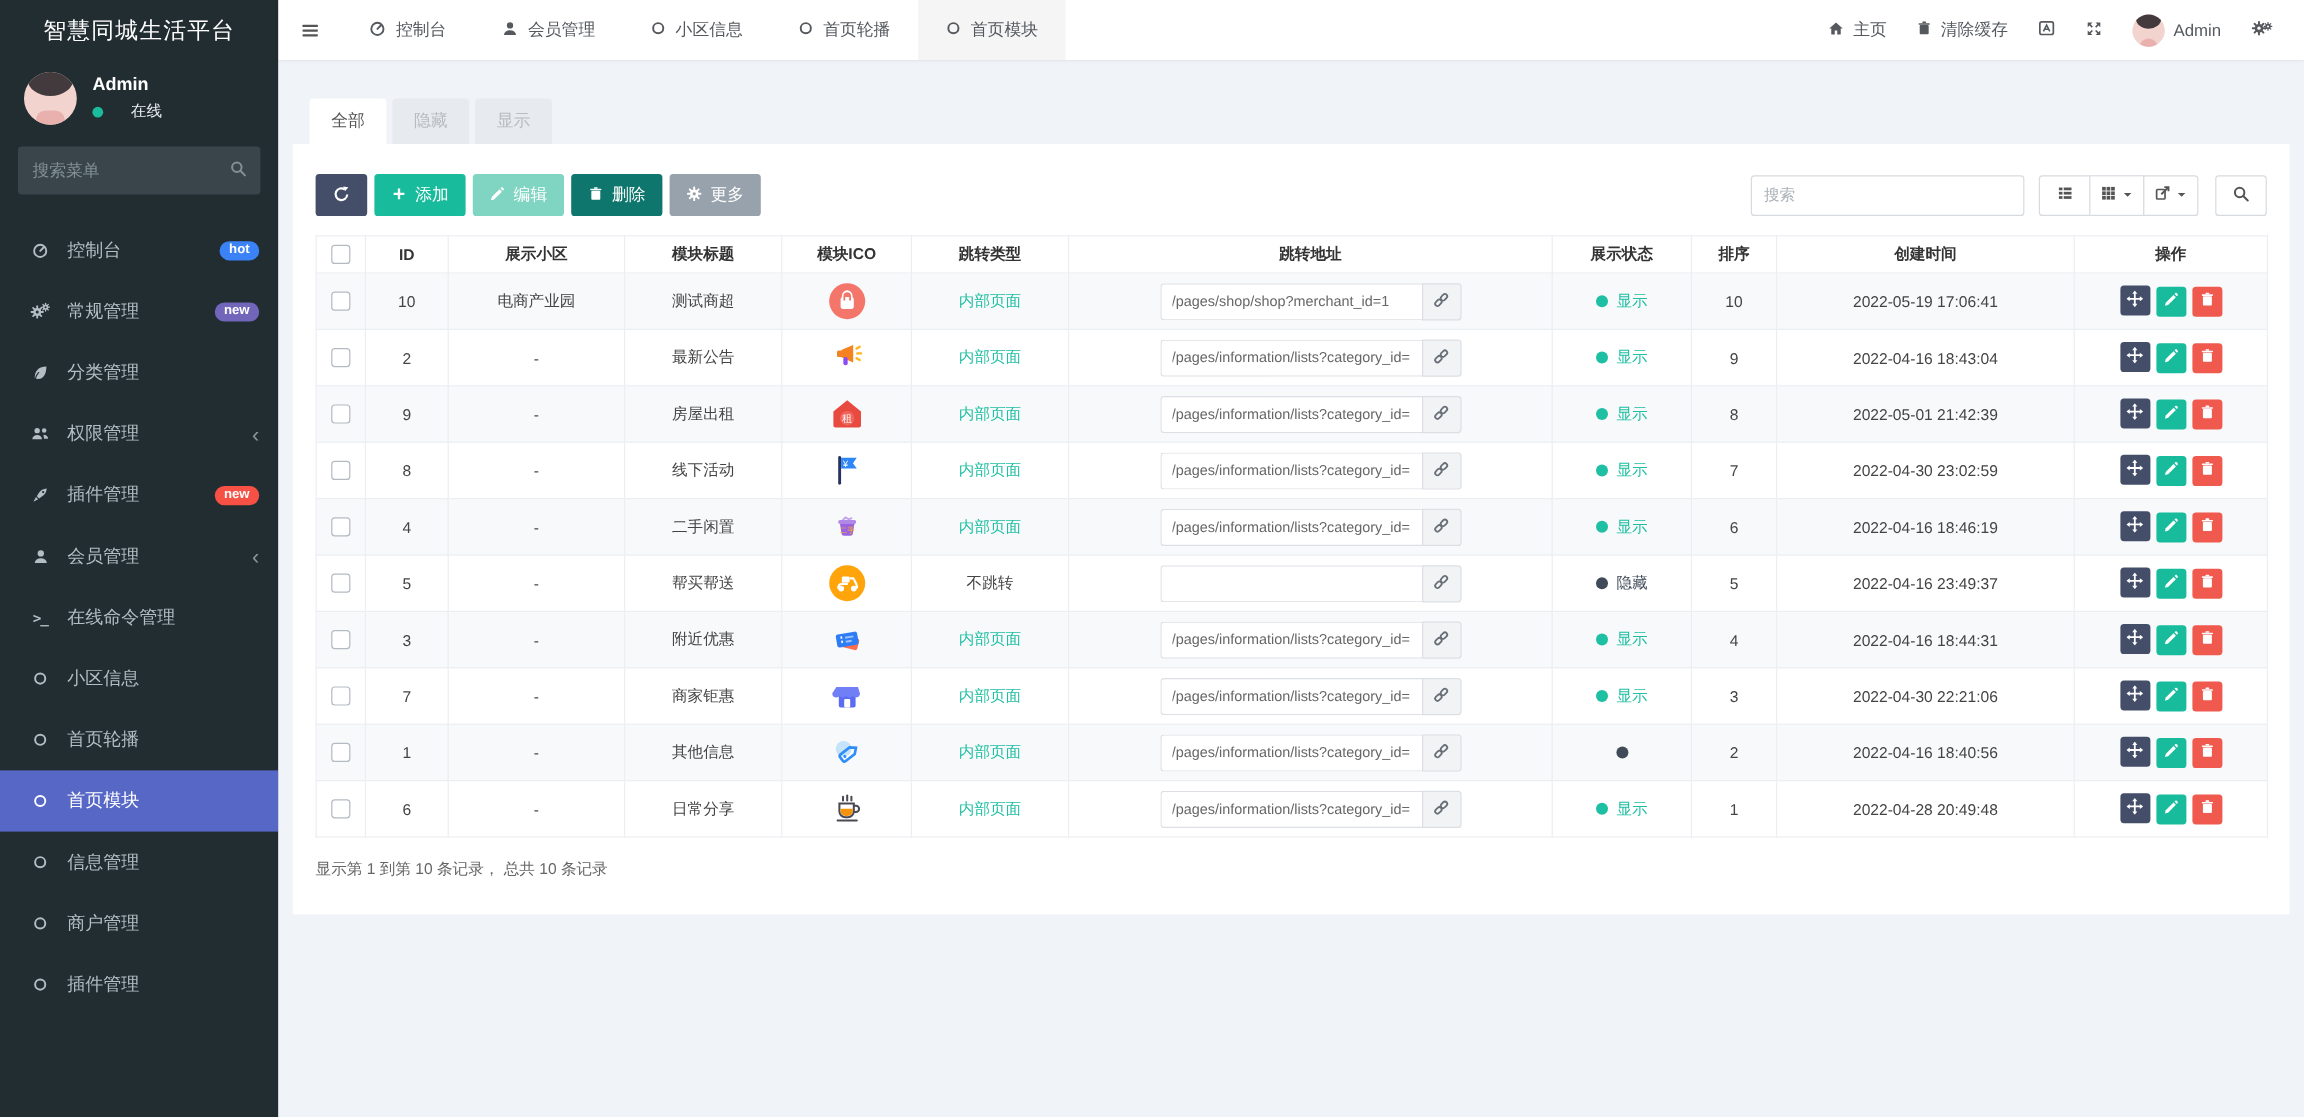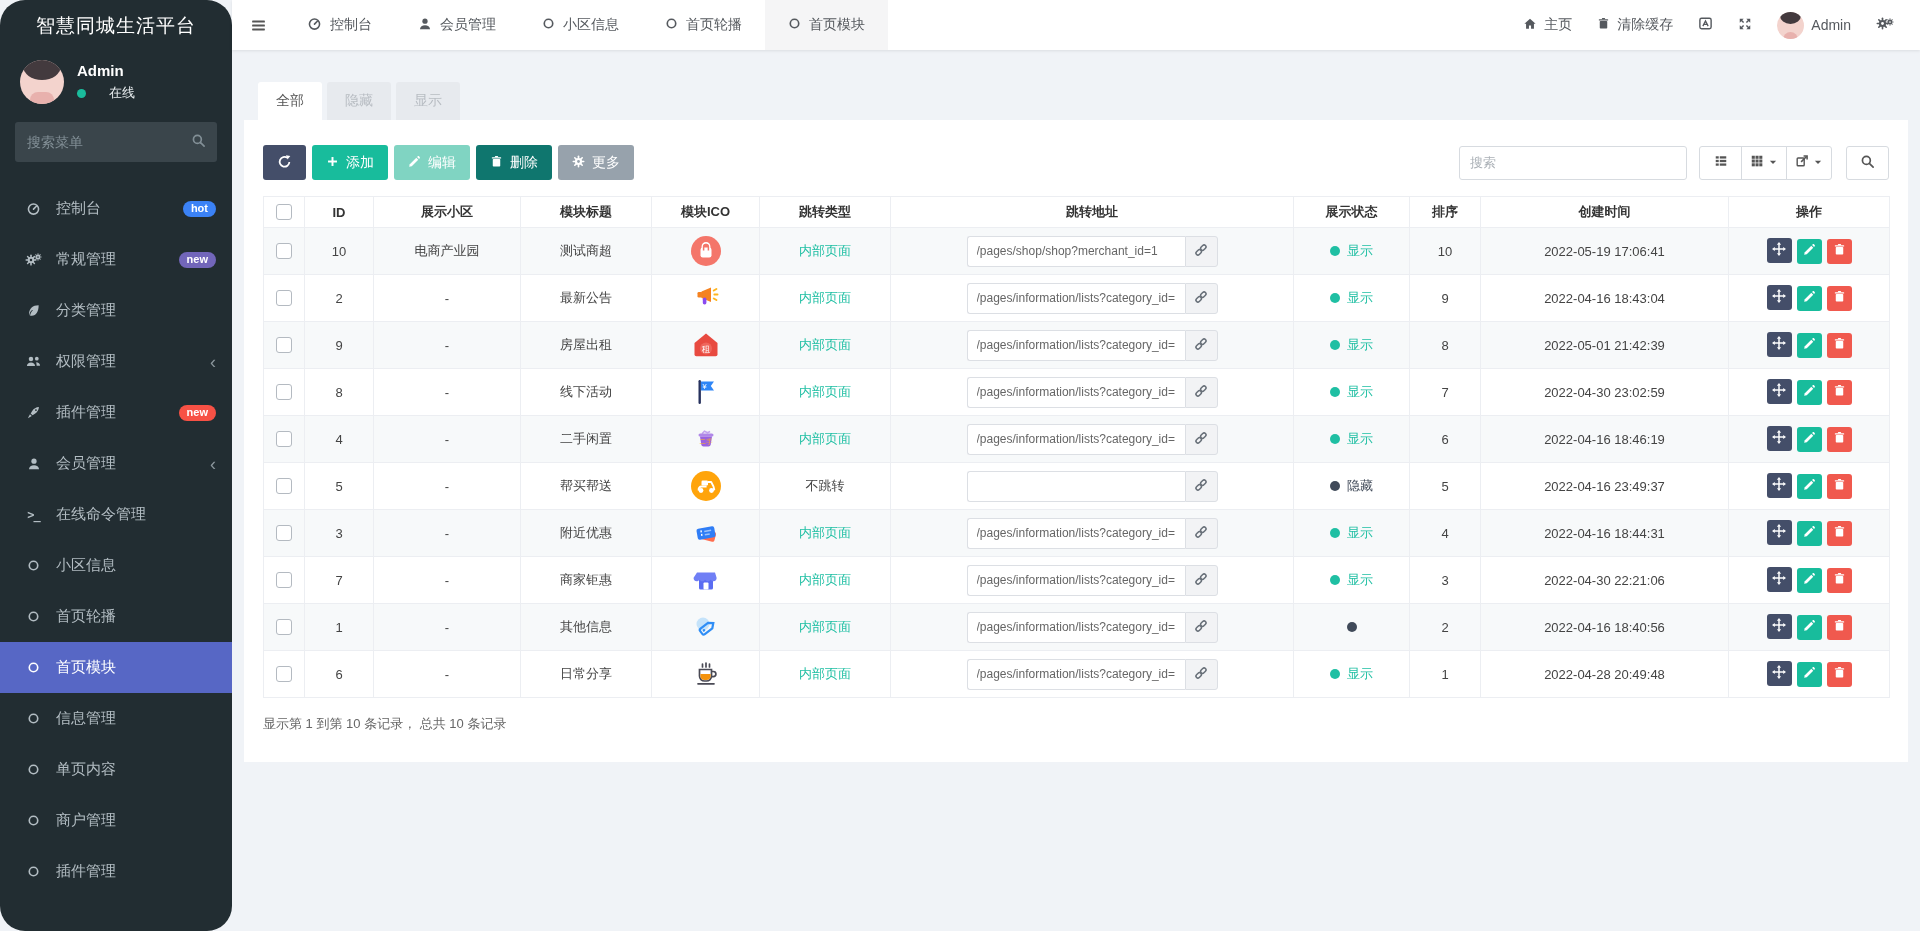--- a/index.html
+++ b/index.html
@@ -1,21 +1,21 @@
 <!DOCTYPE html>
 <html><head>
 <meta charset="utf-8">
 <style>
   html,body{margin:0;padding:0;width:1920px;height:931px;overflow:hidden;
     font-family:"Liberation Sans","DejaVu Sans",sans-serif;font-size:14px;}
   *{box-sizing:border-box;}
   .app{display:flex;width:1920px;height:931px;background:#f0f3f7;}
 
   
-  .sidebar{width:232px;flex-shrink:0;background:#222d32;color:#b3bdc3;display:flex;flex-direction:column;overflow:hidden;border-radius:25px;}
+  .sidebar{width:232px;flex-shrink:0;background:#222d32;color:#b3bdc3;display:flex;flex-direction:column;overflow:hidden;}
   .brand{height:52px;display:flex;align-items:center;justify-content:center;color:#fff;font-size:19px;letter-spacing:1px;}
   .profile{display:flex;align-items:center;gap:13px;padding:8px 18px 10px 20px;}
   .avatar{width:44px;height:44px;border-radius:50%;background:#f3d3cd;position:relative;overflow:hidden;flex-shrink:0;}
   .avatar::before{content:"";position:absolute;top:-8px;left:3px;right:3px;height:28px;border-radius:50%;background:#433a3e;}
   .avatar::after{content:"";position:absolute;bottom:-2px;left:10px;width:24px;height:14px;border-radius:8px 8px 0 0;background:#e8b1ad;}
   .profile .pinfo{display:flex;flex-direction:column;gap:5px;}
   .profile .name{color:#fff;font-weight:bold;font-size:15px;}
   .pstatus{display:flex;align-items:center;gap:23px;color:#e9eef0;font-size:13px;}
   .pstatus .dot{width:9px;height:9px;border-radius:50%;background:#1abc9c;}
   .side-search{margin:8px 15px 0;position:relative;}
@@ -233,28 +233,20 @@
             </svg>
           </span>
           <span class="nav-label">信息管理</span>
         </div>
         <div class="nav-item">
           <span class="nav-icon">
             <svg width="13" height="13" viewBox="0 0 16 16" xmlns="http://www.w3.org/2000/svg">
               <circle cx="8" cy="8" r="5.2" fill="none" stroke="currentColor" stroke-width="2"></circle>
             </svg>
           </span>
-          <span class="nav-label">单页内容</span>
-        </div>
-        <div class="nav-item">
-          <span class="nav-icon">
-            <svg width="13" height="13" viewBox="0 0 16 16" xmlns="http://www.w3.org/2000/svg">
-              <circle cx="8" cy="8" r="5.2" fill="none" stroke="currentColor" stroke-width="2"></circle>
-            </svg>
-          </span>
           <span class="nav-label">商户管理</span>
         </div>
         <div class="nav-item">
           <span class="nav-icon">
             <svg width="13" height="13" viewBox="0 0 16 16" xmlns="http://www.w3.org/2000/svg">
               <circle cx="8" cy="8" r="5.2" fill="none" stroke="currentColor" stroke-width="2"></circle>
             </svg>
           </span>
           <span class="nav-label">插件管理</span>
         </div>

